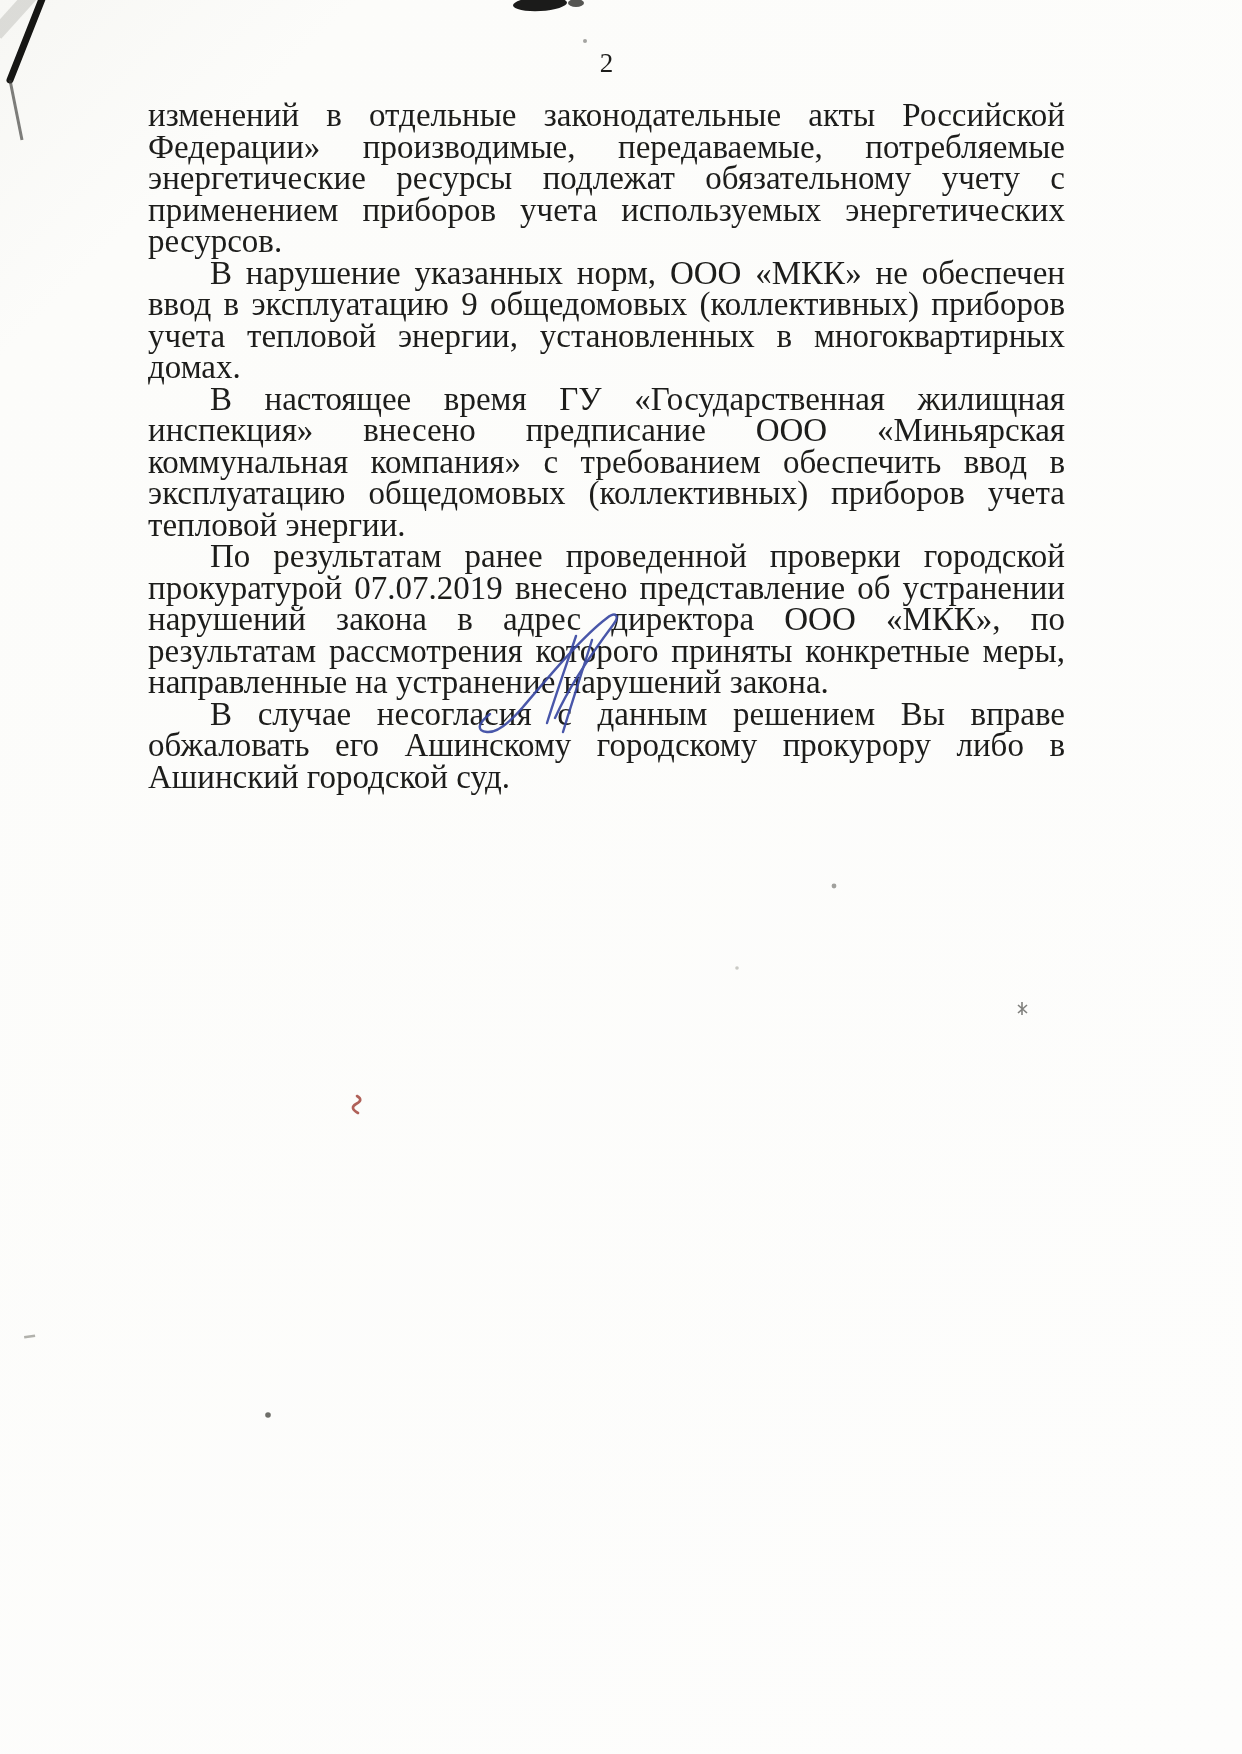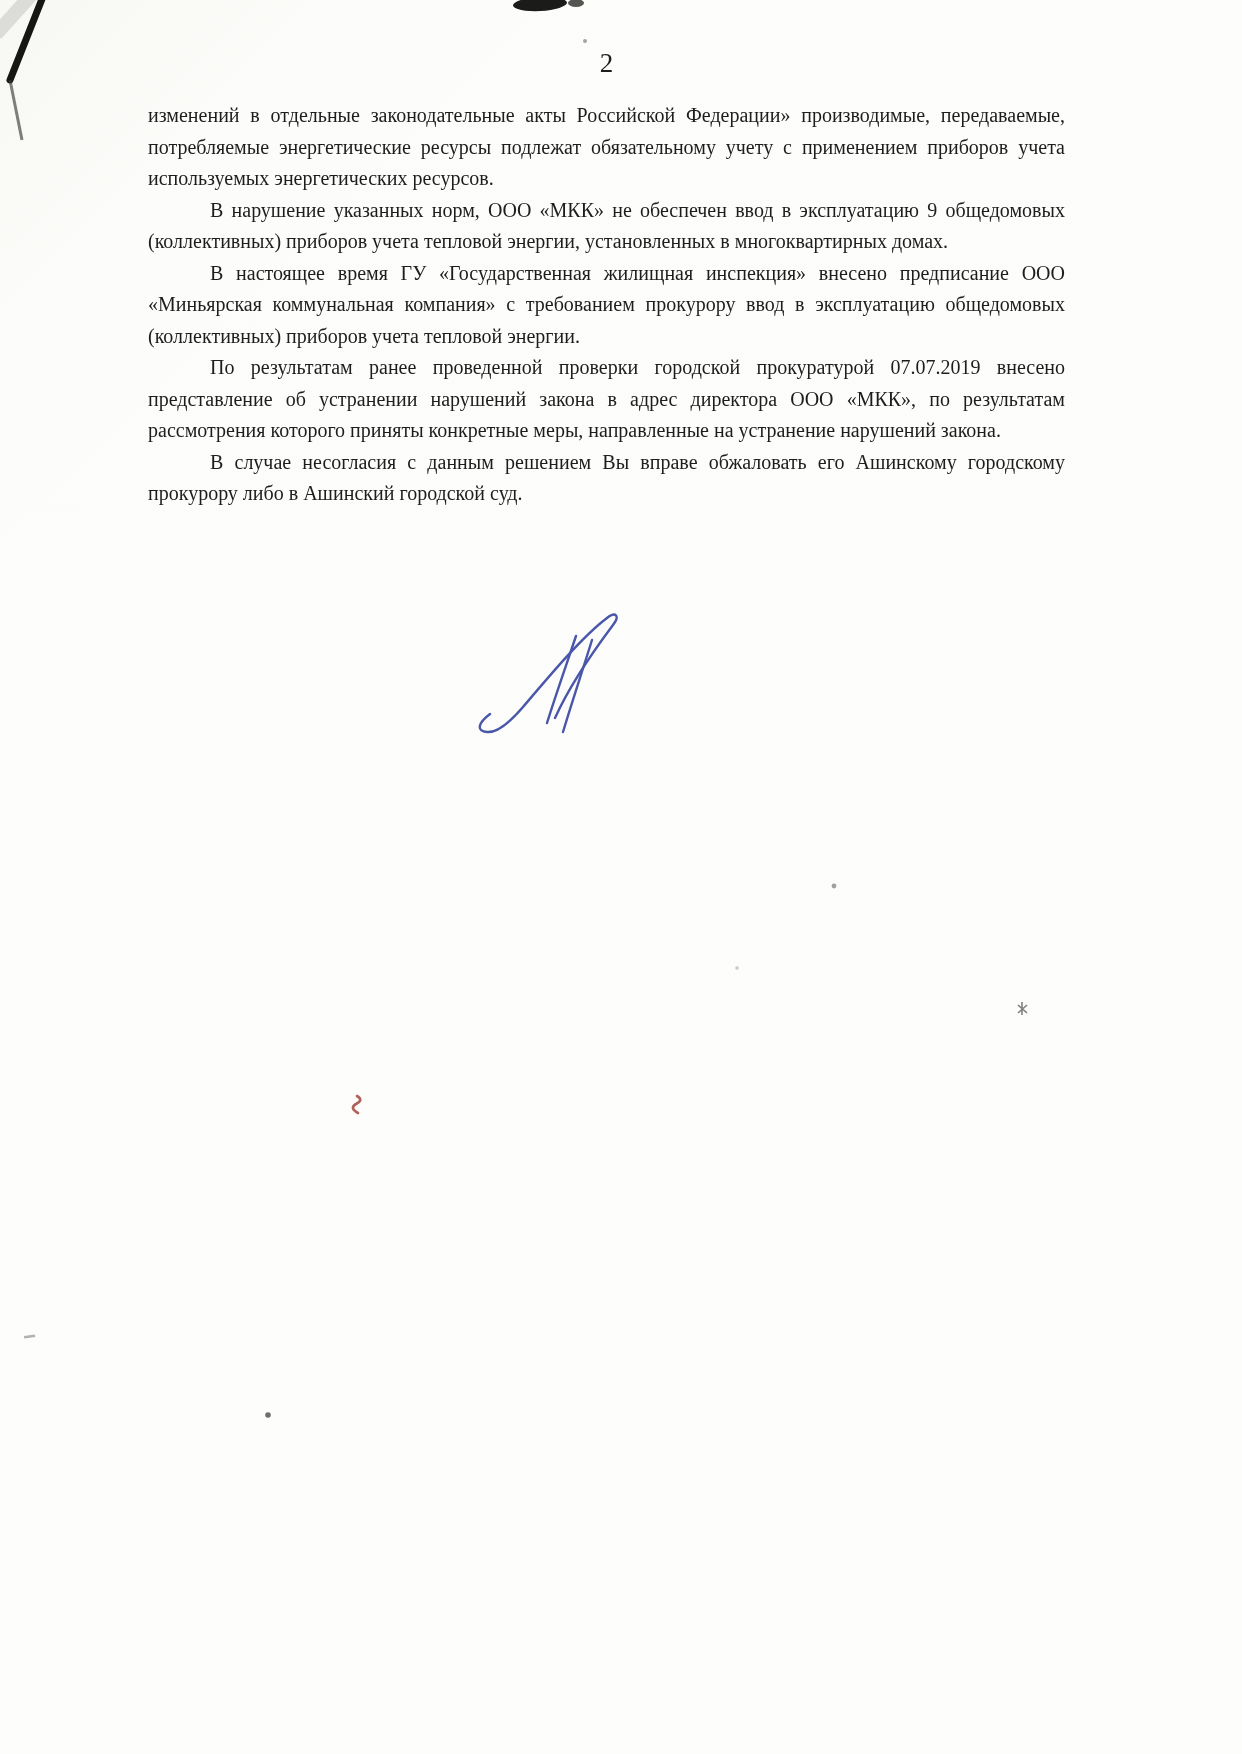--- a/index.html
+++ b/index.html
@@ -24,21 +24,21 @@
     width: 917px;
     text-align: center;
     font-size: 27px;
     line-height: 31px;
   }
   .body-text {
     position: absolute;
     left: 148px;
     top: 100px;
     width: 917px;
-    font-size: 20px;
+    font-size: 33px;
     line-height: 31.5px;
     text-align: justify;
     text-justify: inter-word;
   }
   .para {
     margin: 0;
     text-indent: 62px;
   }
   .para.continued {
     text-indent: 0;
@@ -74,21 +74,21 @@
 </head>
 <body>
 
 <div class="page">
 
   <div class="page-number">2</div>
 
   <main class="body-text">
     <p class="para continued">изменений в отдельные законодательные акты Российской Федерации» производимые, передаваемые, потребляемые энергетические ресурсы подлежат обязательному учету с применением приборов учета используемых энергетических ресурсов.</p>
     <p class="para">В нарушение указанных норм, ООО «МКК» не обеспечен ввод в эксплуатацию 9 общедомовых (коллективных) приборов учета тепловой энергии, установленных в многоквартирных домах.</p>
-    <p class="para">В настоящее время ГУ «Государственная жилищная инспекция» внесено предписание ООО «Миньярская коммунальная компания» с требованием прокурору ввод в эксплуатацию общедомовых (коллективных) приборов учета тепловой энергии.</p>
+    <p class="para">В настоящее время ГУ «Государственная жилищная инспекция» внесено предписание ООО «Миньярская коммунальная компания» с требованием обеспечить ввод в эксплуатацию общедомовых (коллективных) приборов учета тепловой энергии.</p>
     <p class="para">По результатам ранее проведенной проверки городской прокуратурой 07.07.2019 внесено представление об устранении нарушений закона в адрес директора ООО «МКК», по результатам рассмотрения которого приняты конкретные меры, направленные на устранение нарушений закона.</p>
     <p class="para">В случае несогласия с данным решением Вы вправе обжаловать его Ашинскому городскому прокурору либо в Ашинский городской суд.</p>
   </main>
 
 
   <svg class="handsig" width="176" height="134" viewBox="0 0 176 134">
     <g fill="none" stroke="#3a49a3" stroke-width="2.4" stroke-linecap="round" opacity="0.92">
       <path d="M22,110 c-12,9 -14,17 -3,18 c11,1 24,-11 36,-25 c28,-33 60,-71 84,-89 c9,-7 13,-2 6,7 c-18,24 -44,62 -58,93"></path>
       <path d="M108,32 c-9,27 -21,61 -29,87"></path>
       <path d="M124,36 c-9,29 -21,65 -29,92"></path>

